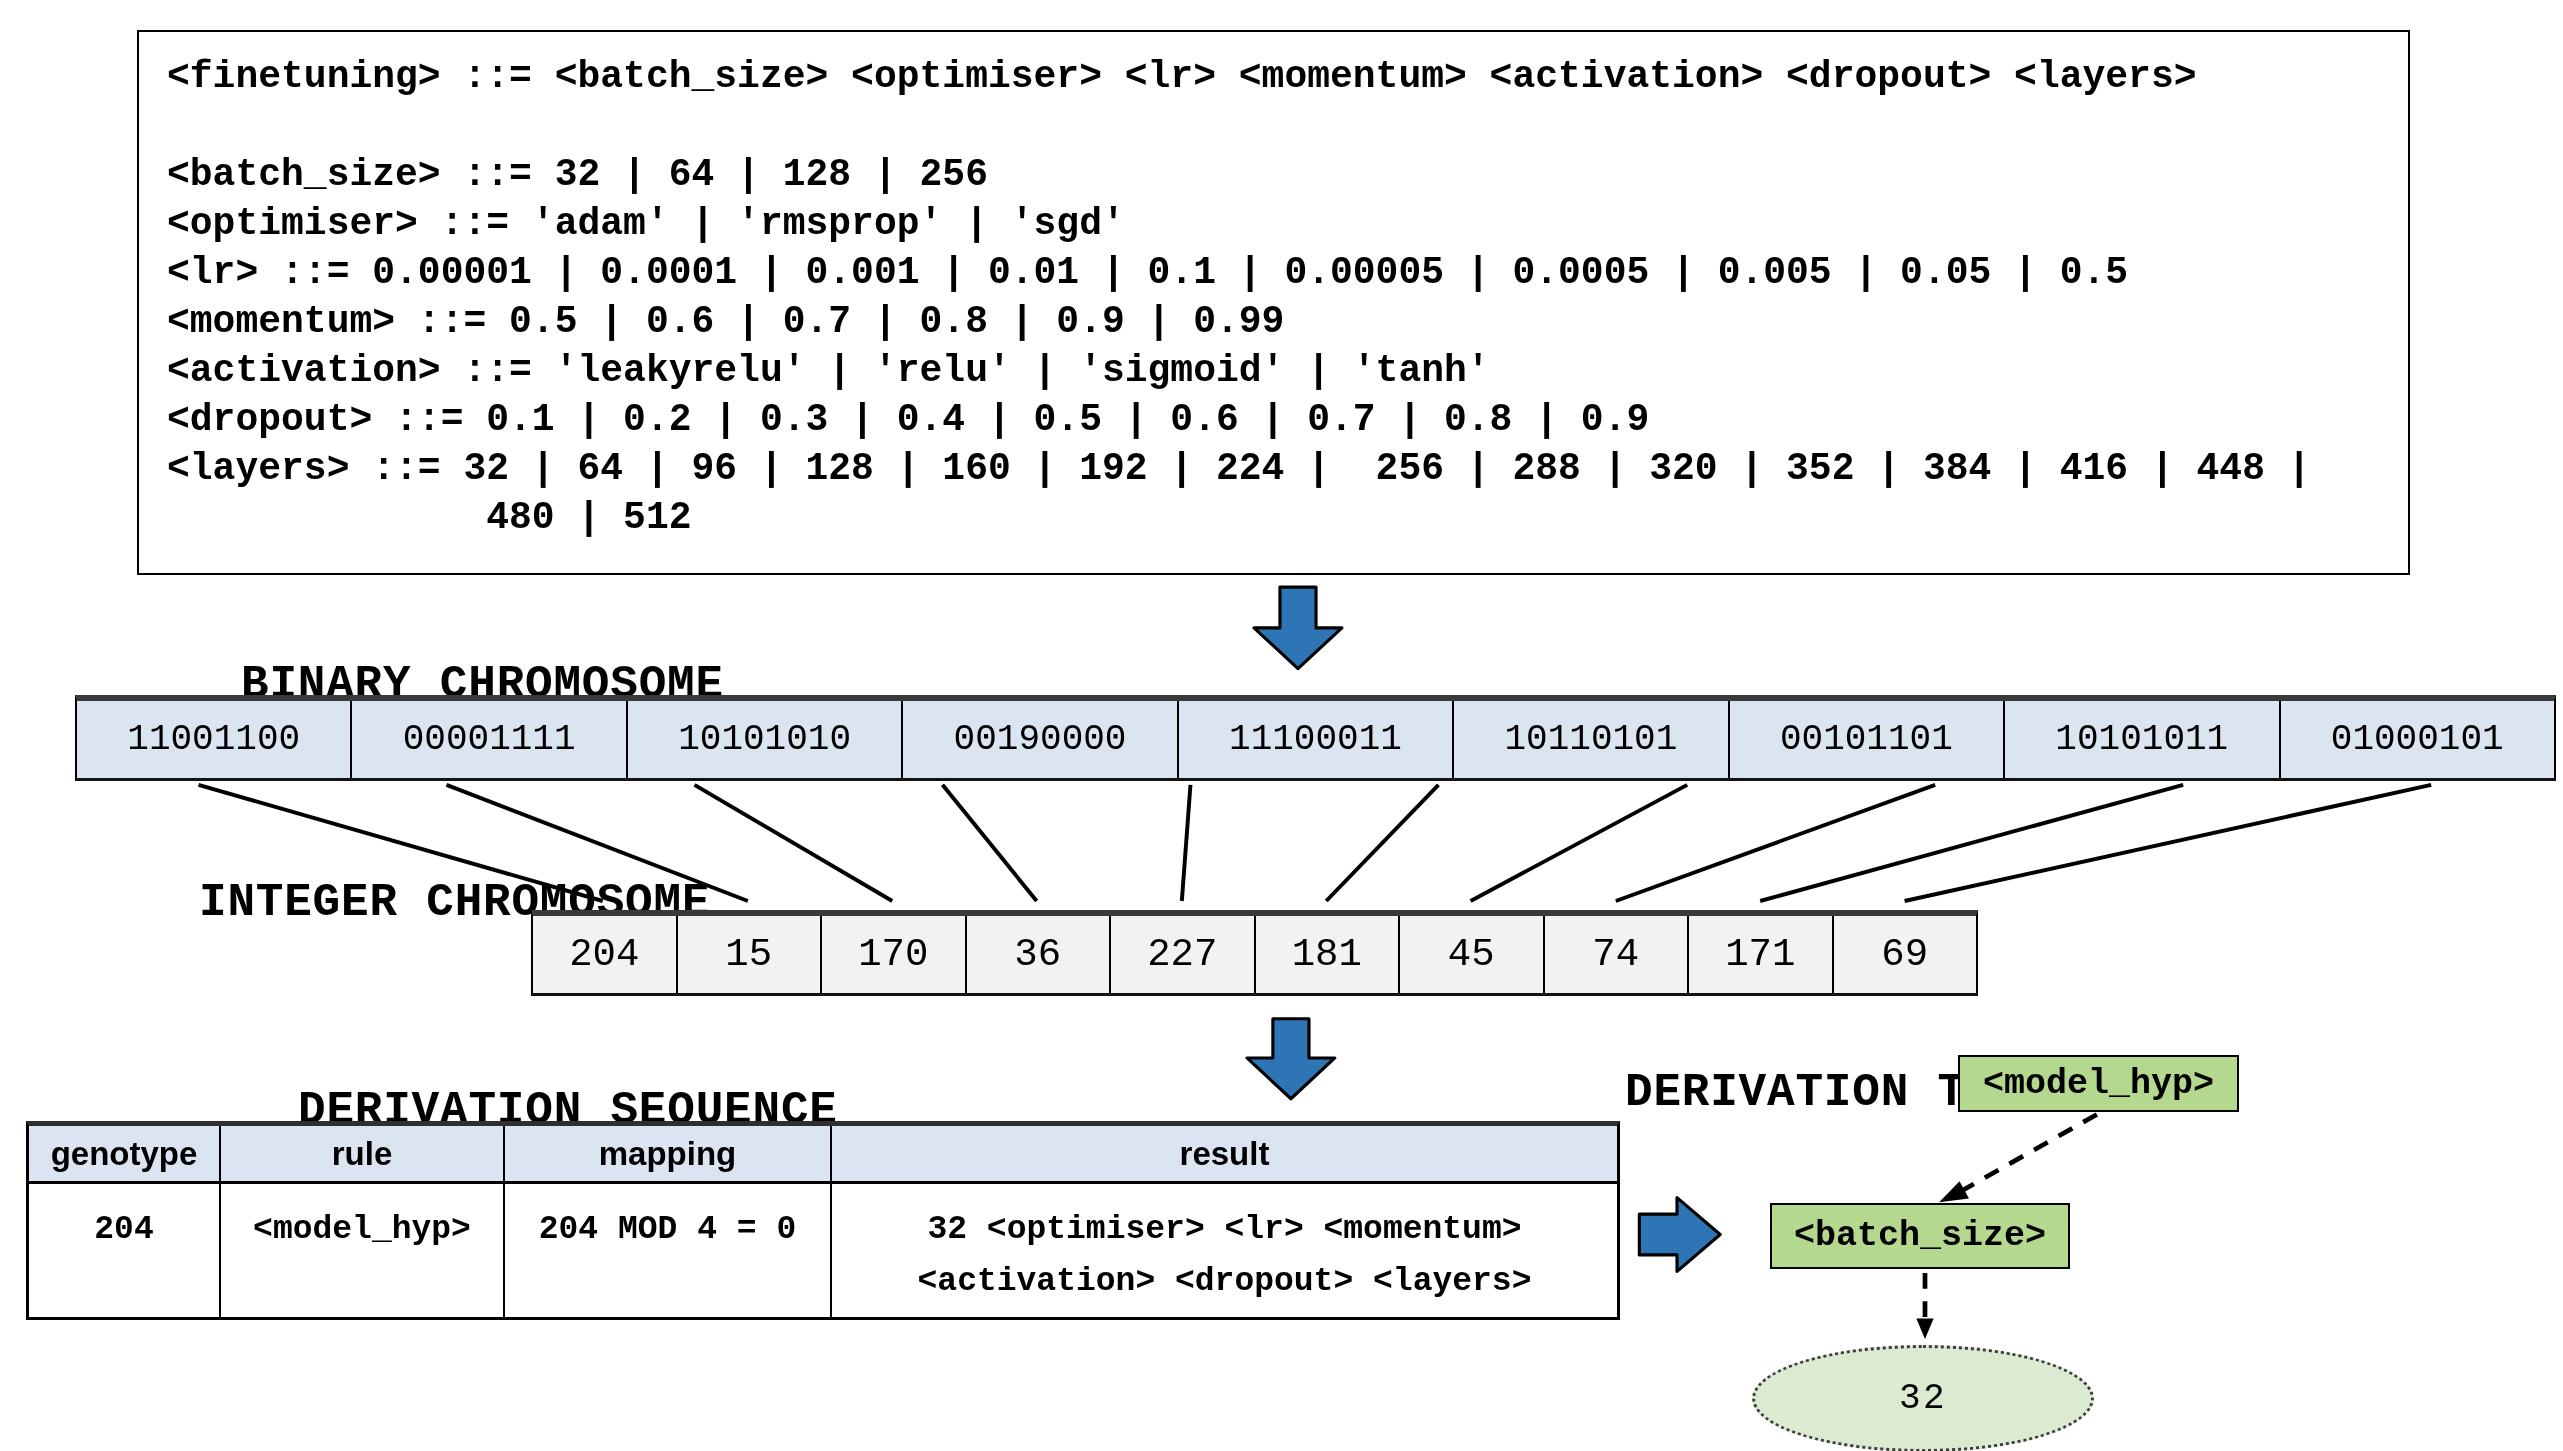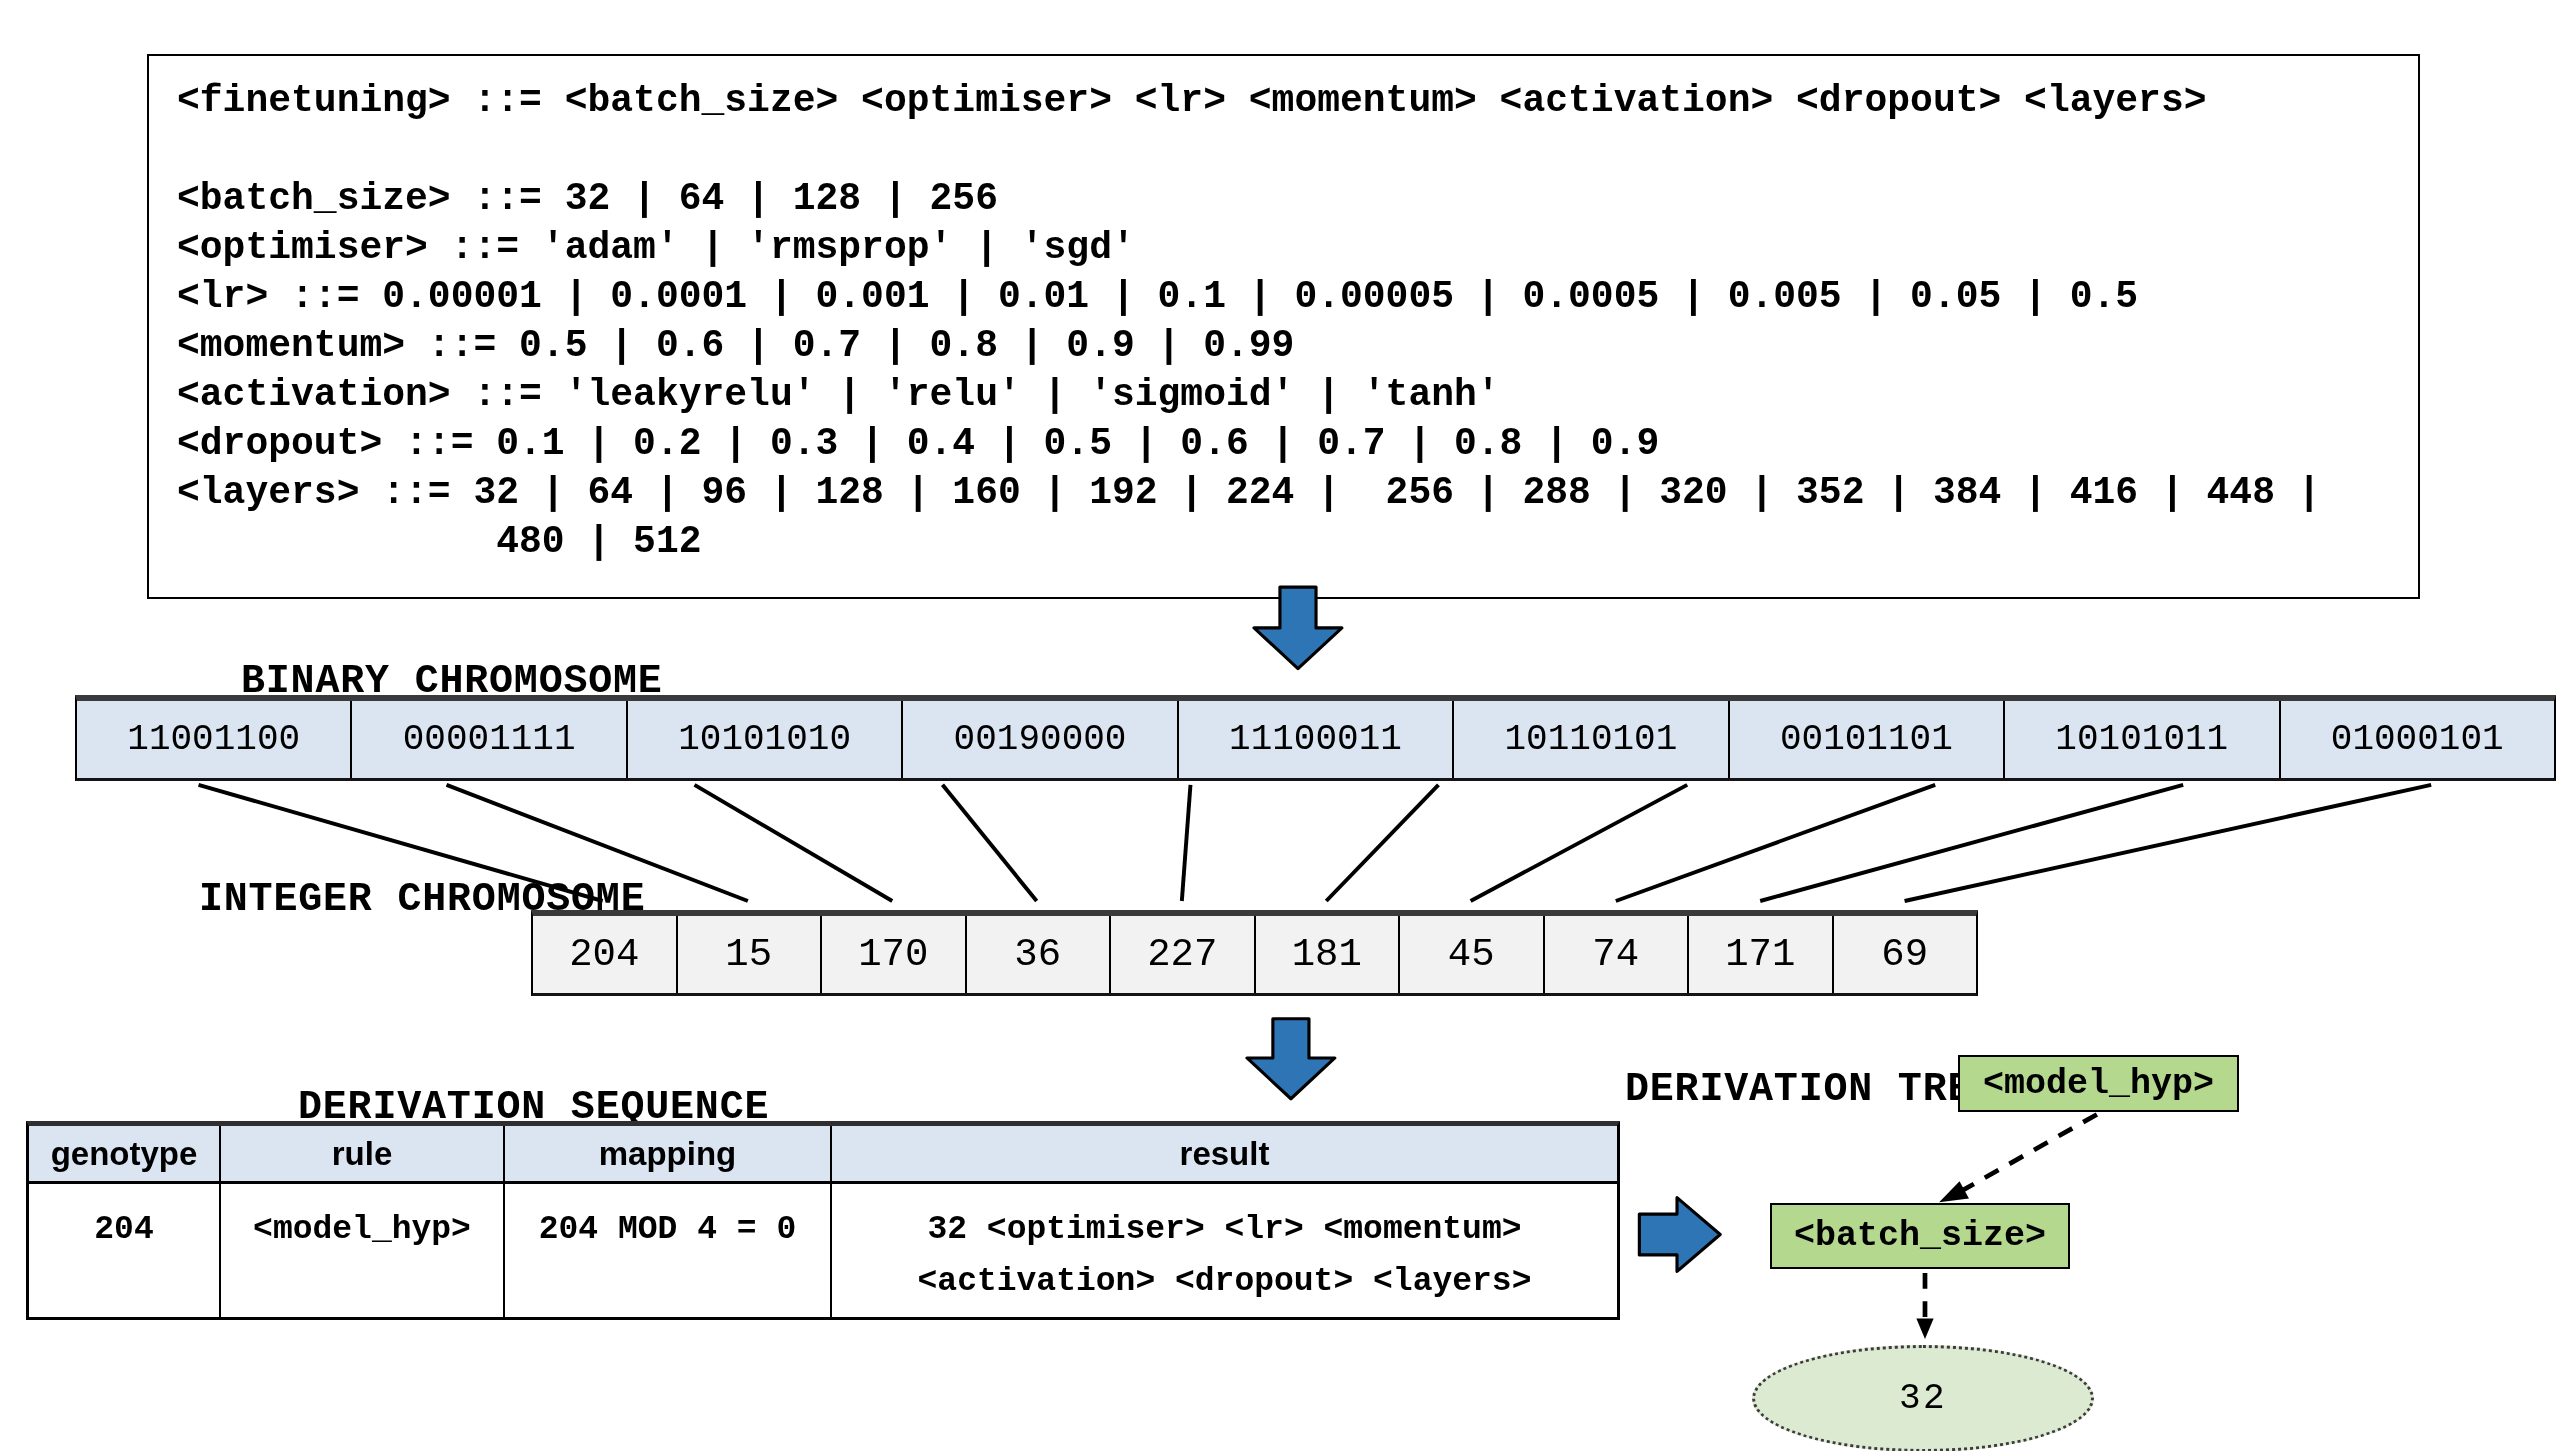--- a/index.html
+++ b/index.html
@@ -1,27 +1,27 @@
 <!DOCTYPE html>
 <html style="font-size:12.6px"><head>
 <meta charset="utf-8">
 <style>
   html,body{margin:0;padding:0;background:#fff;}
   #stage{position:relative;width:2563px;height:1452px;background:#ffffff;overflow:hidden;
          font-family:"Liberation Mono","DejaVu Sans Mono",monospace;color:#000;}
 
   
-  .grammar-box{position:absolute;left:147px;top:30px;width:2273px;height:545px;
-               border:2.4px solid #000;background:#fff;box-sizing:border-box;margin-top:24px;}
+  .grammar-box{position:absolute;left:137px;top:30px;width:2273px;height:545px;
+               border:2.4px solid #000;background:#fff;box-sizing:border-box;}
   .grammar-box pre{margin:0;padding:20.4px 0 0 28px;
                    font-family:"Liberation Mono","DejaVu Sans Mono",monospace;
                    font-size:38px;line-height:49px;font-weight:bold;white-space:pre;}
 
   
-  .sec-label{position:absolute;font-size:40px;font-weight:bold;letter-spacing:0.8px;white-space:nowrap;}
+  .sec-label{position:absolute;font-size:46px;font-weight:bold;letter-spacing:0.8px;white-space:nowrap;}
 
   
   .chromo{position:absolute;display:flex;box-sizing:border-box;
           border:2.4px solid #000;border-top:6.3px solid #3a3a3a;border-bottom:3.9px solid #141414;}
   .chromo .cell{flex:1;display:flex;align-items:center;justify-content:center;
                 font-weight:normal;box-sizing:border-box;}
   .chromo .cell + .cell{border-left:2.4px solid #000;}
   .chromo.binary{left:75px;top:695px;width:2481px;height:86px;background:#dbe5f1;}
   .chromo.binary .cell{font-size:36px;}
   .chromo.integer{left:531px;top:910px;width:1447px;height:86px;background:#f2f2f2;}

